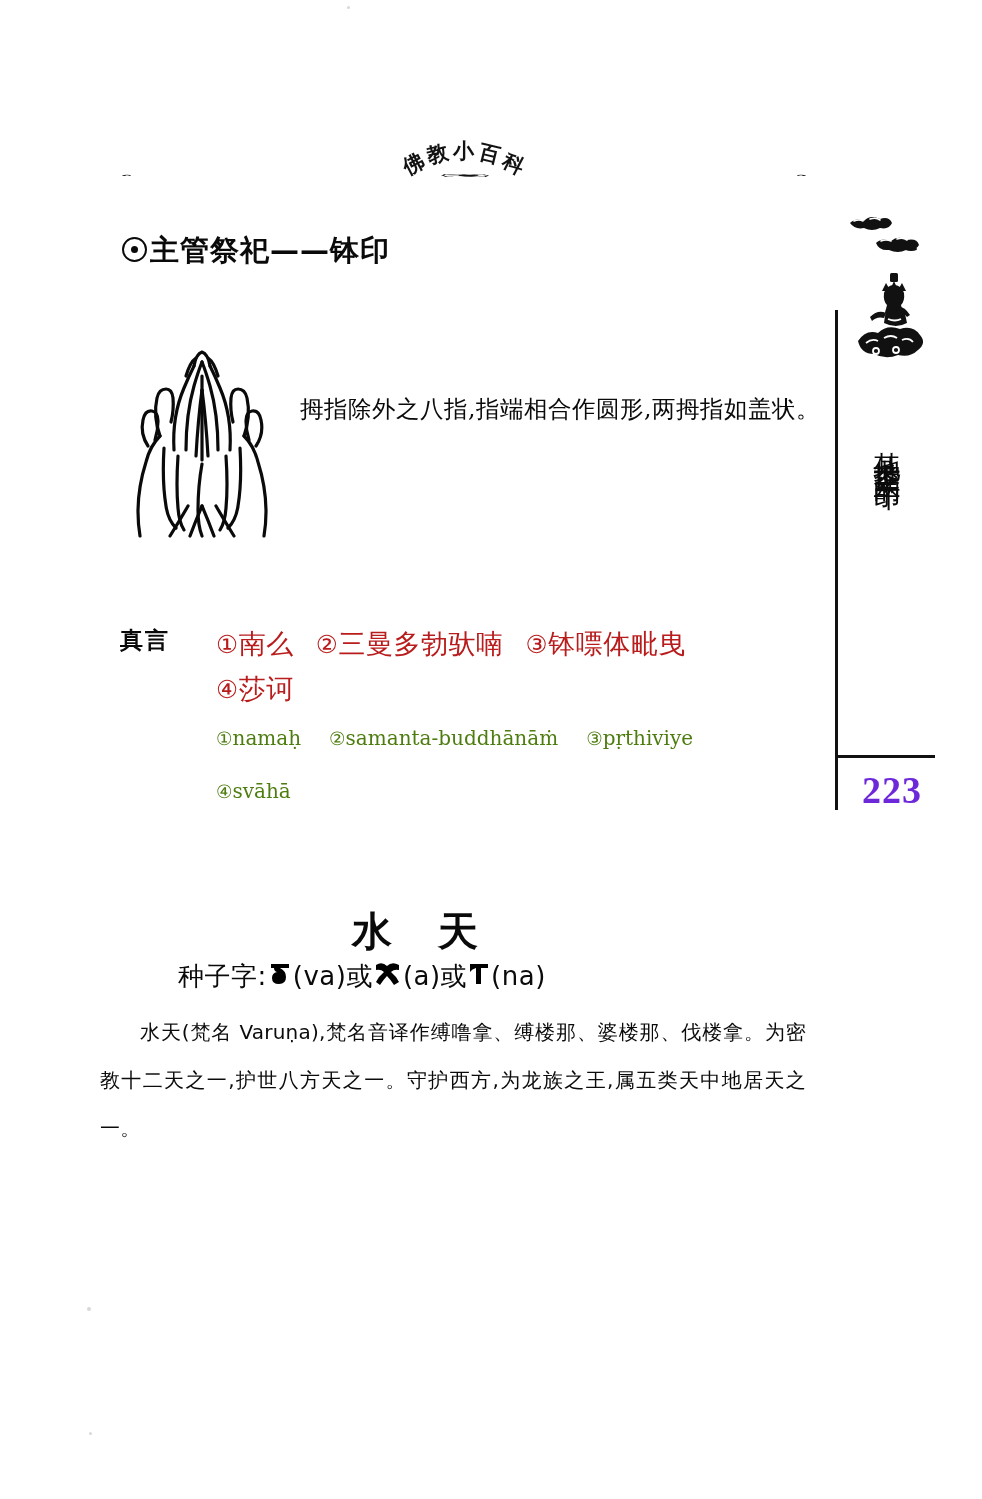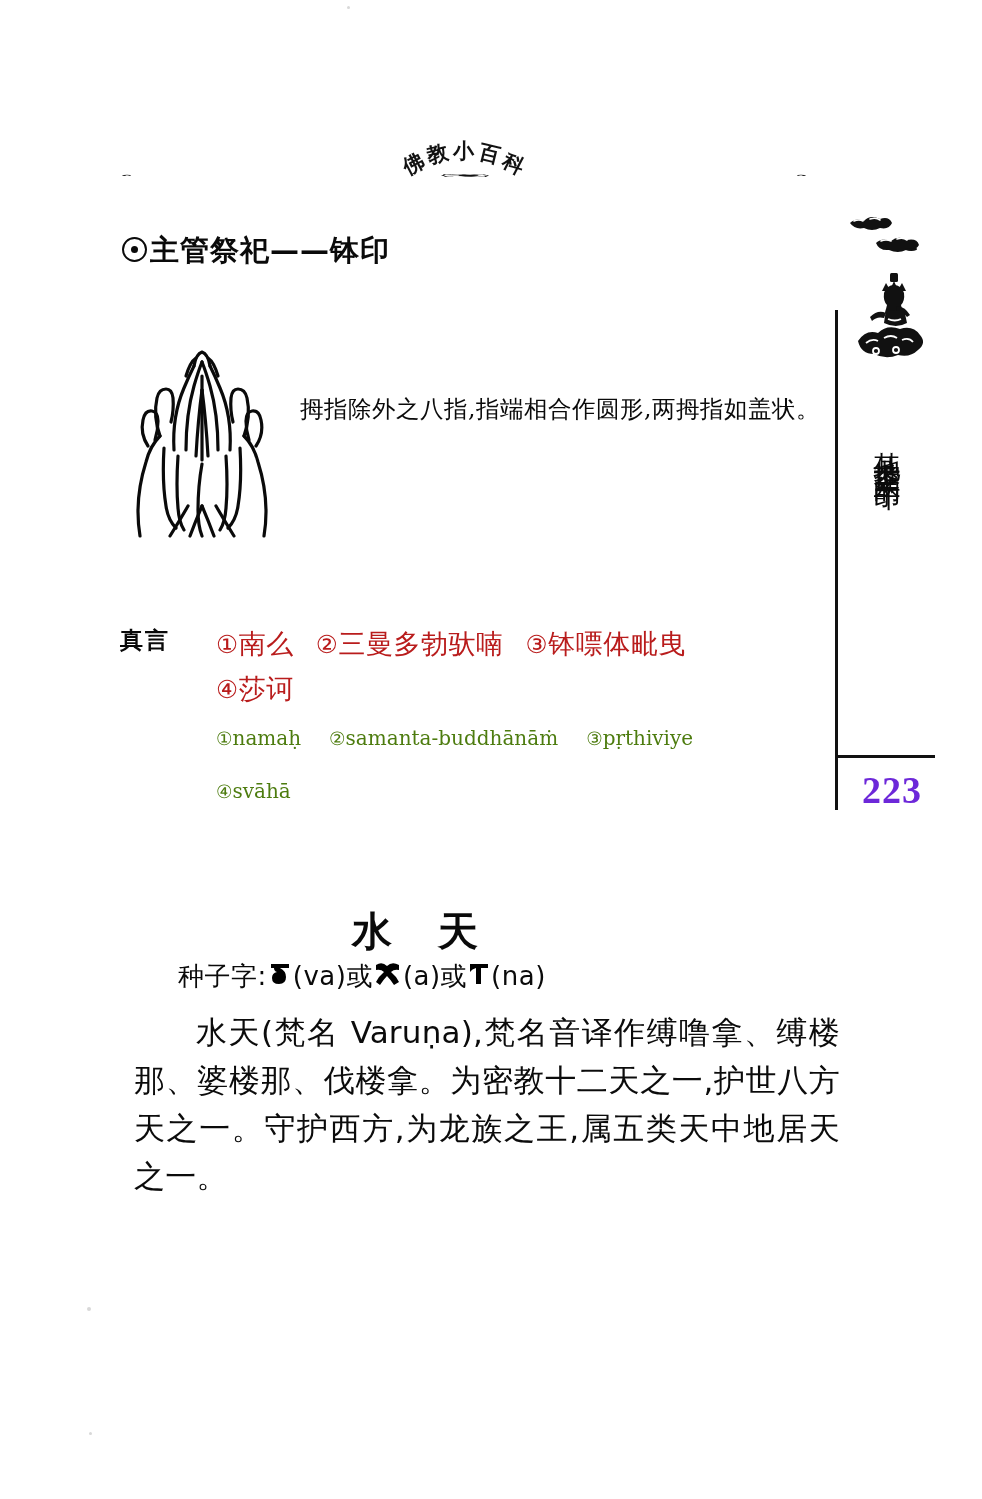--- a/index.html
+++ b/index.html
@@ -171,25 +171,25 @@
     display: inline-block;
     font-family: "DejaVu Sans", sans-serif;
     font-weight: 700;
     font-size: 30px;
     vertical-align: -3px;
     margin: 0 1px;
     color: #000;
   }
   #body-text {
     position: absolute;
-    left: 134px;
+    left: 100px;
     top: 1008px;
     width: 706px;
     font-family: "DejaVu Sans", sans-serif;
-    font-size: 31px;
+    font-size: 20px;
     line-height: 48px;
     letter-spacing: 0.2px;
     color: #0b0b0b;
     text-align: justify;
   }
   #body-text p {
     margin: 0;
     text-indent: 2em;
   }
 

